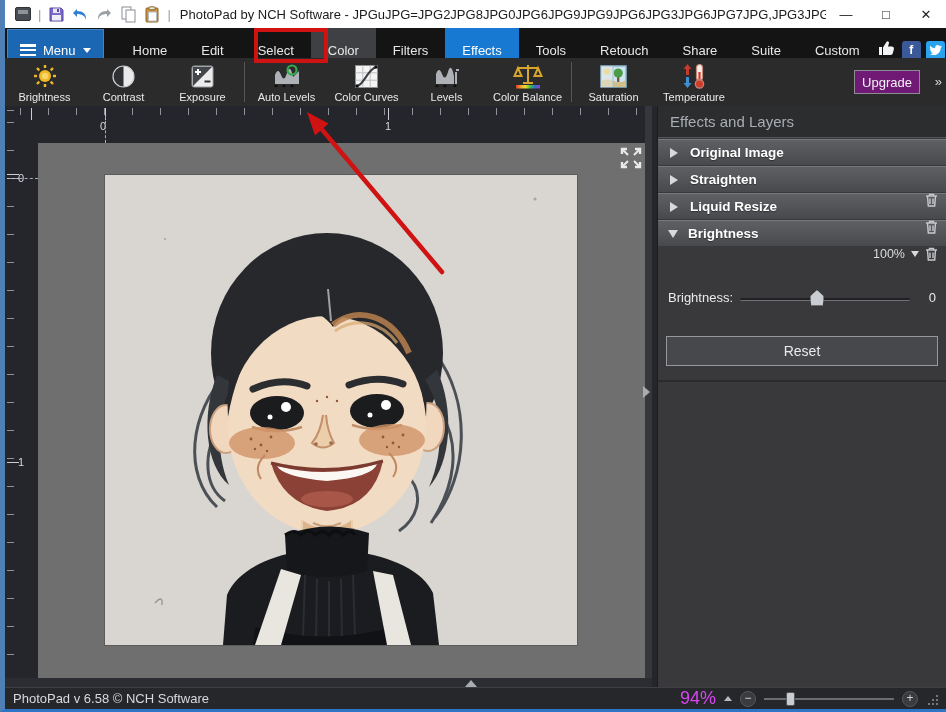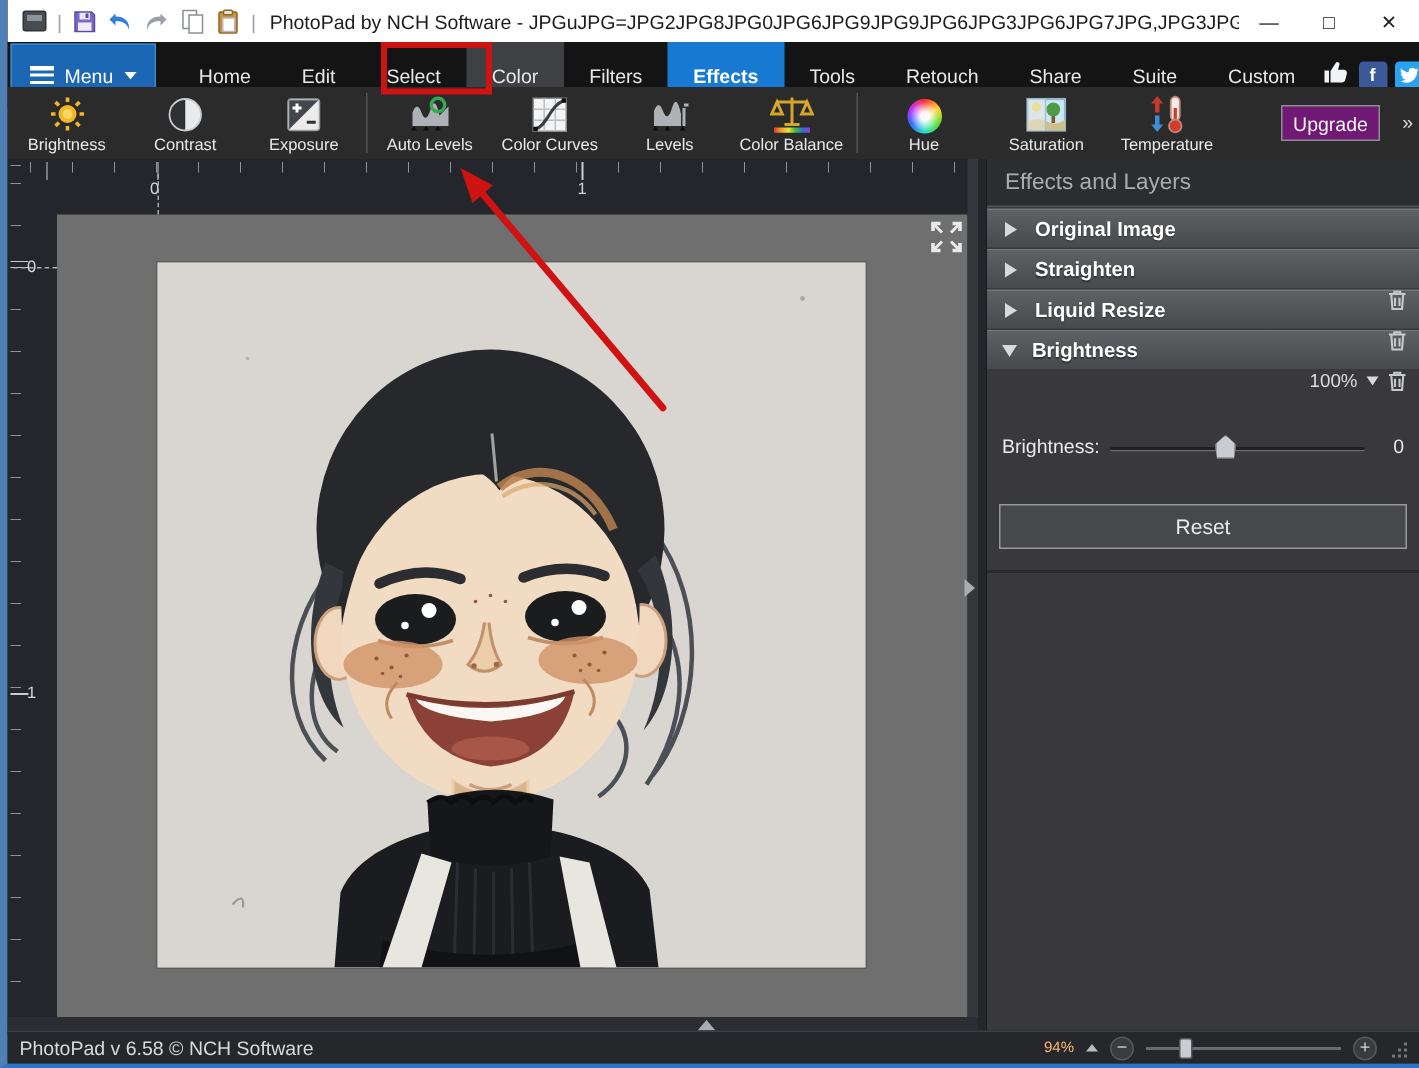--- a/index.html
+++ b/index.html
@@ -24,21 +24,21 @@
   .menubar { position:absolute; left:0; top:28px; right:0; height:44px; background:#141414;
              display:flex; align-items:stretch; }
   .menu-btn { display:flex; align-items:center; gap:7px; background:#1b67b4; border:1px solid #3f87cd;
               color:#fff; padding:0 12px; margin:1px 0 1px 2px; font-size:13px; }
   .hamburger { width:16px; height:12px; display:flex; flex-direction:column; justify-content:space-between; }
   .hamburger i { display:block; height:2.5px; background:#fff; }
   .menu-caret { width:0; height:0; border-left:4px solid transparent; border-right:4px solid transparent; border-top:5px solid #fff; }
   .tabs { display:flex; margin-left:12px; }
   .tab { color:#e8e8e8; font-size:13px; padding:0 17px; display:flex; align-items:center; }
   .tab.boxed { background:#3f4044; }
-  .tab.active { background:#1879d2; color:#fff;font-weight:bold; }
+  .tab.active { background:#1879d2; color:#fff; }
   .mb-right { margin-left:auto; display:flex; align-items:center; gap:5px; padding-right:8px; }
   .soc { width:19px; height:19px; border-radius:3px; display:flex; align-items:center; justify-content:center;
          color:#fff; font-weight:bold; font-size:12px; }
   .soc.fb { background:#3b5998; }
   .soc.tw { background:#2aa3ef; }
 
   
   .toolbar { position:absolute; left:0; top:58px; right:0; height:48px; background:#2b2b2b;
              display:flex; align-items:stretch; }
   .tool { width:79px; display:flex; flex-direction:column; align-items:center; justify-content:flex-end;
@@ -106,21 +106,21 @@
   .reset-btn { position:absolute; left:8px; top:90px; right:8px; height:30px; background:#47484c;
                border:1px solid #97989c; color:#e9eaec; font-size:14px; display:flex; align-items:center; justify-content:center; }
   .panel-divider { position:absolute; left:0; right:0; top:134px; border-top:2px solid #2a2a2c; }
   .panel-rest { position:absolute; left:0; right:0; top:136px; bottom:0; background:#333335; }
 
   
   .statusbar { position:absolute; left:0; right:0; bottom:0; height:22px; background:#26272b;
                border-top:1px solid #3d3f44; display:flex; align-items:center; padding:0 8px;margin-top:17px; }
   .sb-left { color:#d6d9dd; font-size:13px; }
   .sb-right { margin-left:auto; display:flex; align-items:center; gap:8px; }
-  .sb-zoom { color:#fdba74; font-size:10px; }
+  .sb-zoom { color:#d946ef; font-size:18px; }
   .sb-caret { width:0; height:0; border-left:4px solid transparent; border-right:4px solid transparent; border-bottom:5px solid #b8bbc0; }
   .round-btn { width:16px; height:16px; border-radius:50%; background:#3a3b3f; border:1px solid #55575b;
                color:#cfd2d6; font-size:12px; line-height:13px; text-align:center; }
   .zoom-track { position:relative; width:130px; height:2px; background:#6a6c70; }
   .zoom-handle { position:absolute; left:22px; top:-6px; width:9px; height:14px; background:#c9ccd0;
                  border:1px solid #55575b; border-radius:2px; }
   .grip { position:relative; width:12px; height:12px; }
   .grip i { position:absolute; width:2px; height:2px; background:#74777c; }
 
   
@@ -324,26 +324,20 @@
               <path d="M5 5 L1.5 13 h7 Z"></path>
               <path d="M25 5 L21.5 13 h7 Z"></path>
               <line x1="10" y1="20" x2="20" y2="20"></line>
             </g>
             <rect x="3" y="22" width="24" height="3.5" fill="url(#rb)"></rect>
           </svg>
       </span>
       <span class="lbl">Color Balance</span>
     </div>
     <div class="tsep"></div>
-    <div class="tool" style="width:84px">
-      <span class="ic">
-          <span class="hue-wheel"></span>
-        </span>
-      <span class="lbl">Hue</span>
-    </div>
     <div class="tool">
       <span class="ic">
         <svg width="27" height="24" viewBox="0 0 27 24">
             <rect x="1" y="1" width="25" height="21" fill="#cfe6f2" stroke="#8fb8d0" stroke-width="1.5"></rect>
             <circle cx="7" cy="6.5" r="3" fill="#e8d24a"></circle>
             <path d="M1 16 Q8 13 14 16 T26 15 V22 H1 Z" fill="#cfc089"></path>
             <rect x="17" y="10" width="2.4" height="7" fill="#7a5a3a"></rect>
             <circle cx="18.2" cy="8" r="4.6" fill="#4c9c46"></circle>
             <rect x="1" y="1" width="12" height="21" fill="rgba(232,230,222,.55)"></rect>
             <line x1="13" y1="1" x2="13" y2="22" stroke="#9fc2d6"></line>

